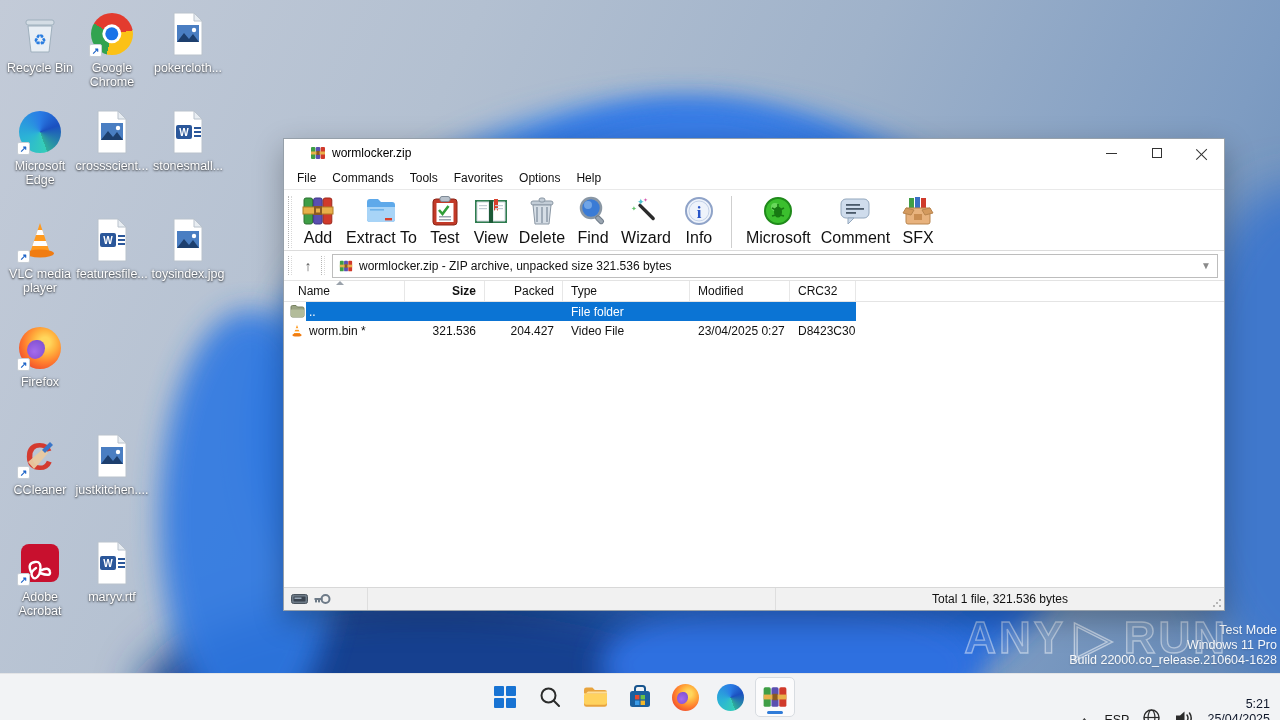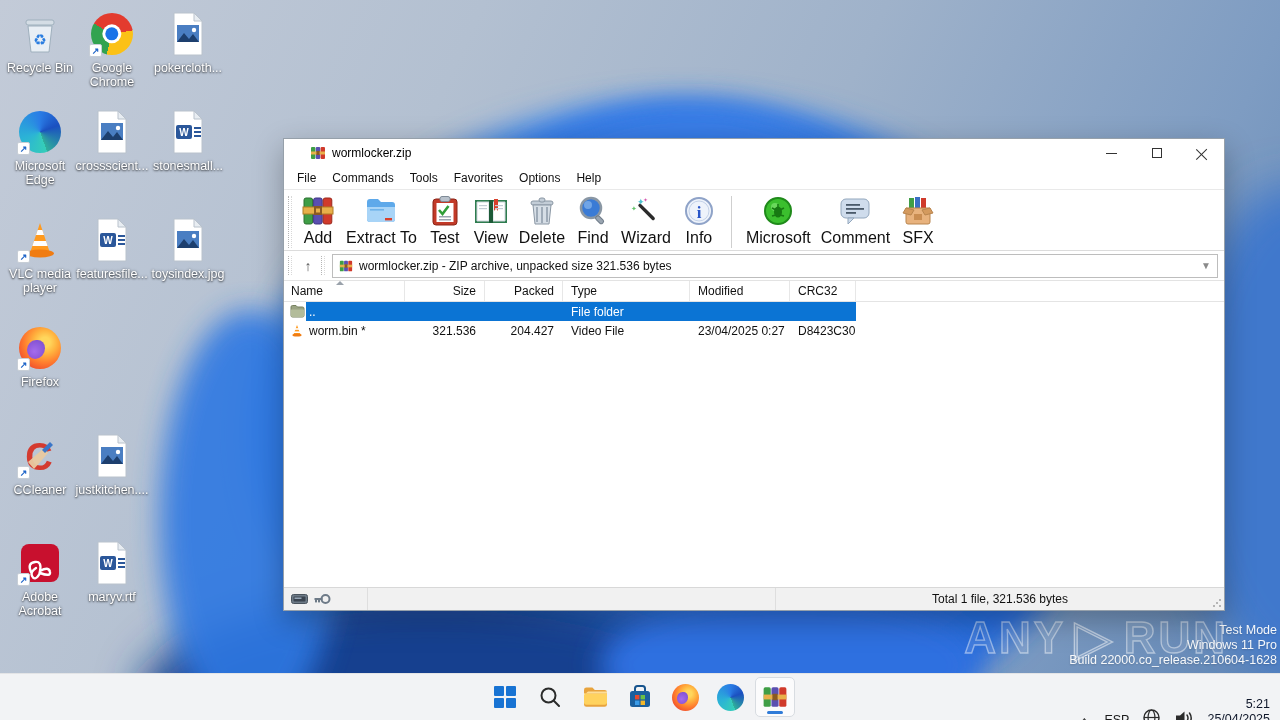--- a/index.html
+++ b/index.html
@@ -57,22 +57,22 @@
   .tool-sep { width:1px; background:#cfcfcf; align-self:stretch; margin:2px 9px; }
 
   .addr { height:30px; flex:0 0 30px; display:flex; align-items:center; padding:3px 6px 3px 4px; border-bottom:1px solid #e3e3e3; }
   .up-btn { width:26px; height:22px; display:flex; align-items:center; justify-content:center; color:#555; font-size:14px; }
   .combo { flex:1; height:24px; border:1px solid #bdbdbd; background:#fff; display:flex; align-items:center; padding:0 6px; margin-left:4px; }
   .combo .cval { margin-left:6px; white-space:nowrap; overflow:hidden; }
   .combo .chev { margin-left:auto; color:#8a8a8a; font-size:10px; }
 
   .lheader { height:21px; flex:0 0 21px; display:flex; border-bottom:1px solid #e4e4e4; position:relative; }
   .hcell { display:flex; align-items:center; border-right:1px solid #e7e7e7; padding:0 8px; }
-  .hc-name { width:121px; padding-left:7px; }
-  .hc-size { width:80px;  justify-content:flex-end; }
+  .hc-name { width:121px; padding-left:14px; }
+  .hc-size { width:80px;  justify-content:flex-end;font-weight:bold; }
   .hc-packed { width:78px; justify-content:flex-end;text-align:center; }
   .hc-type { width:127px; }
   .hc-mod { width:100px; }
   .hc-crc { width:66px; }
   .sort-caret { position:absolute; left:52px; top:0px; width:0; height:0;
     border-left:4px solid transparent; border-right:4px solid transparent; border-bottom:4px solid #9aa2ab; }
 
   .lbody { flex:1; position:relative; background:#fff; overflow:hidden; }
   .lrow { height:19px; display:flex; align-items:center; position:relative; }
   .sel-bg { position:absolute; left:22px; top:0; width:550px; height:19px; background:#0b74d4; }

